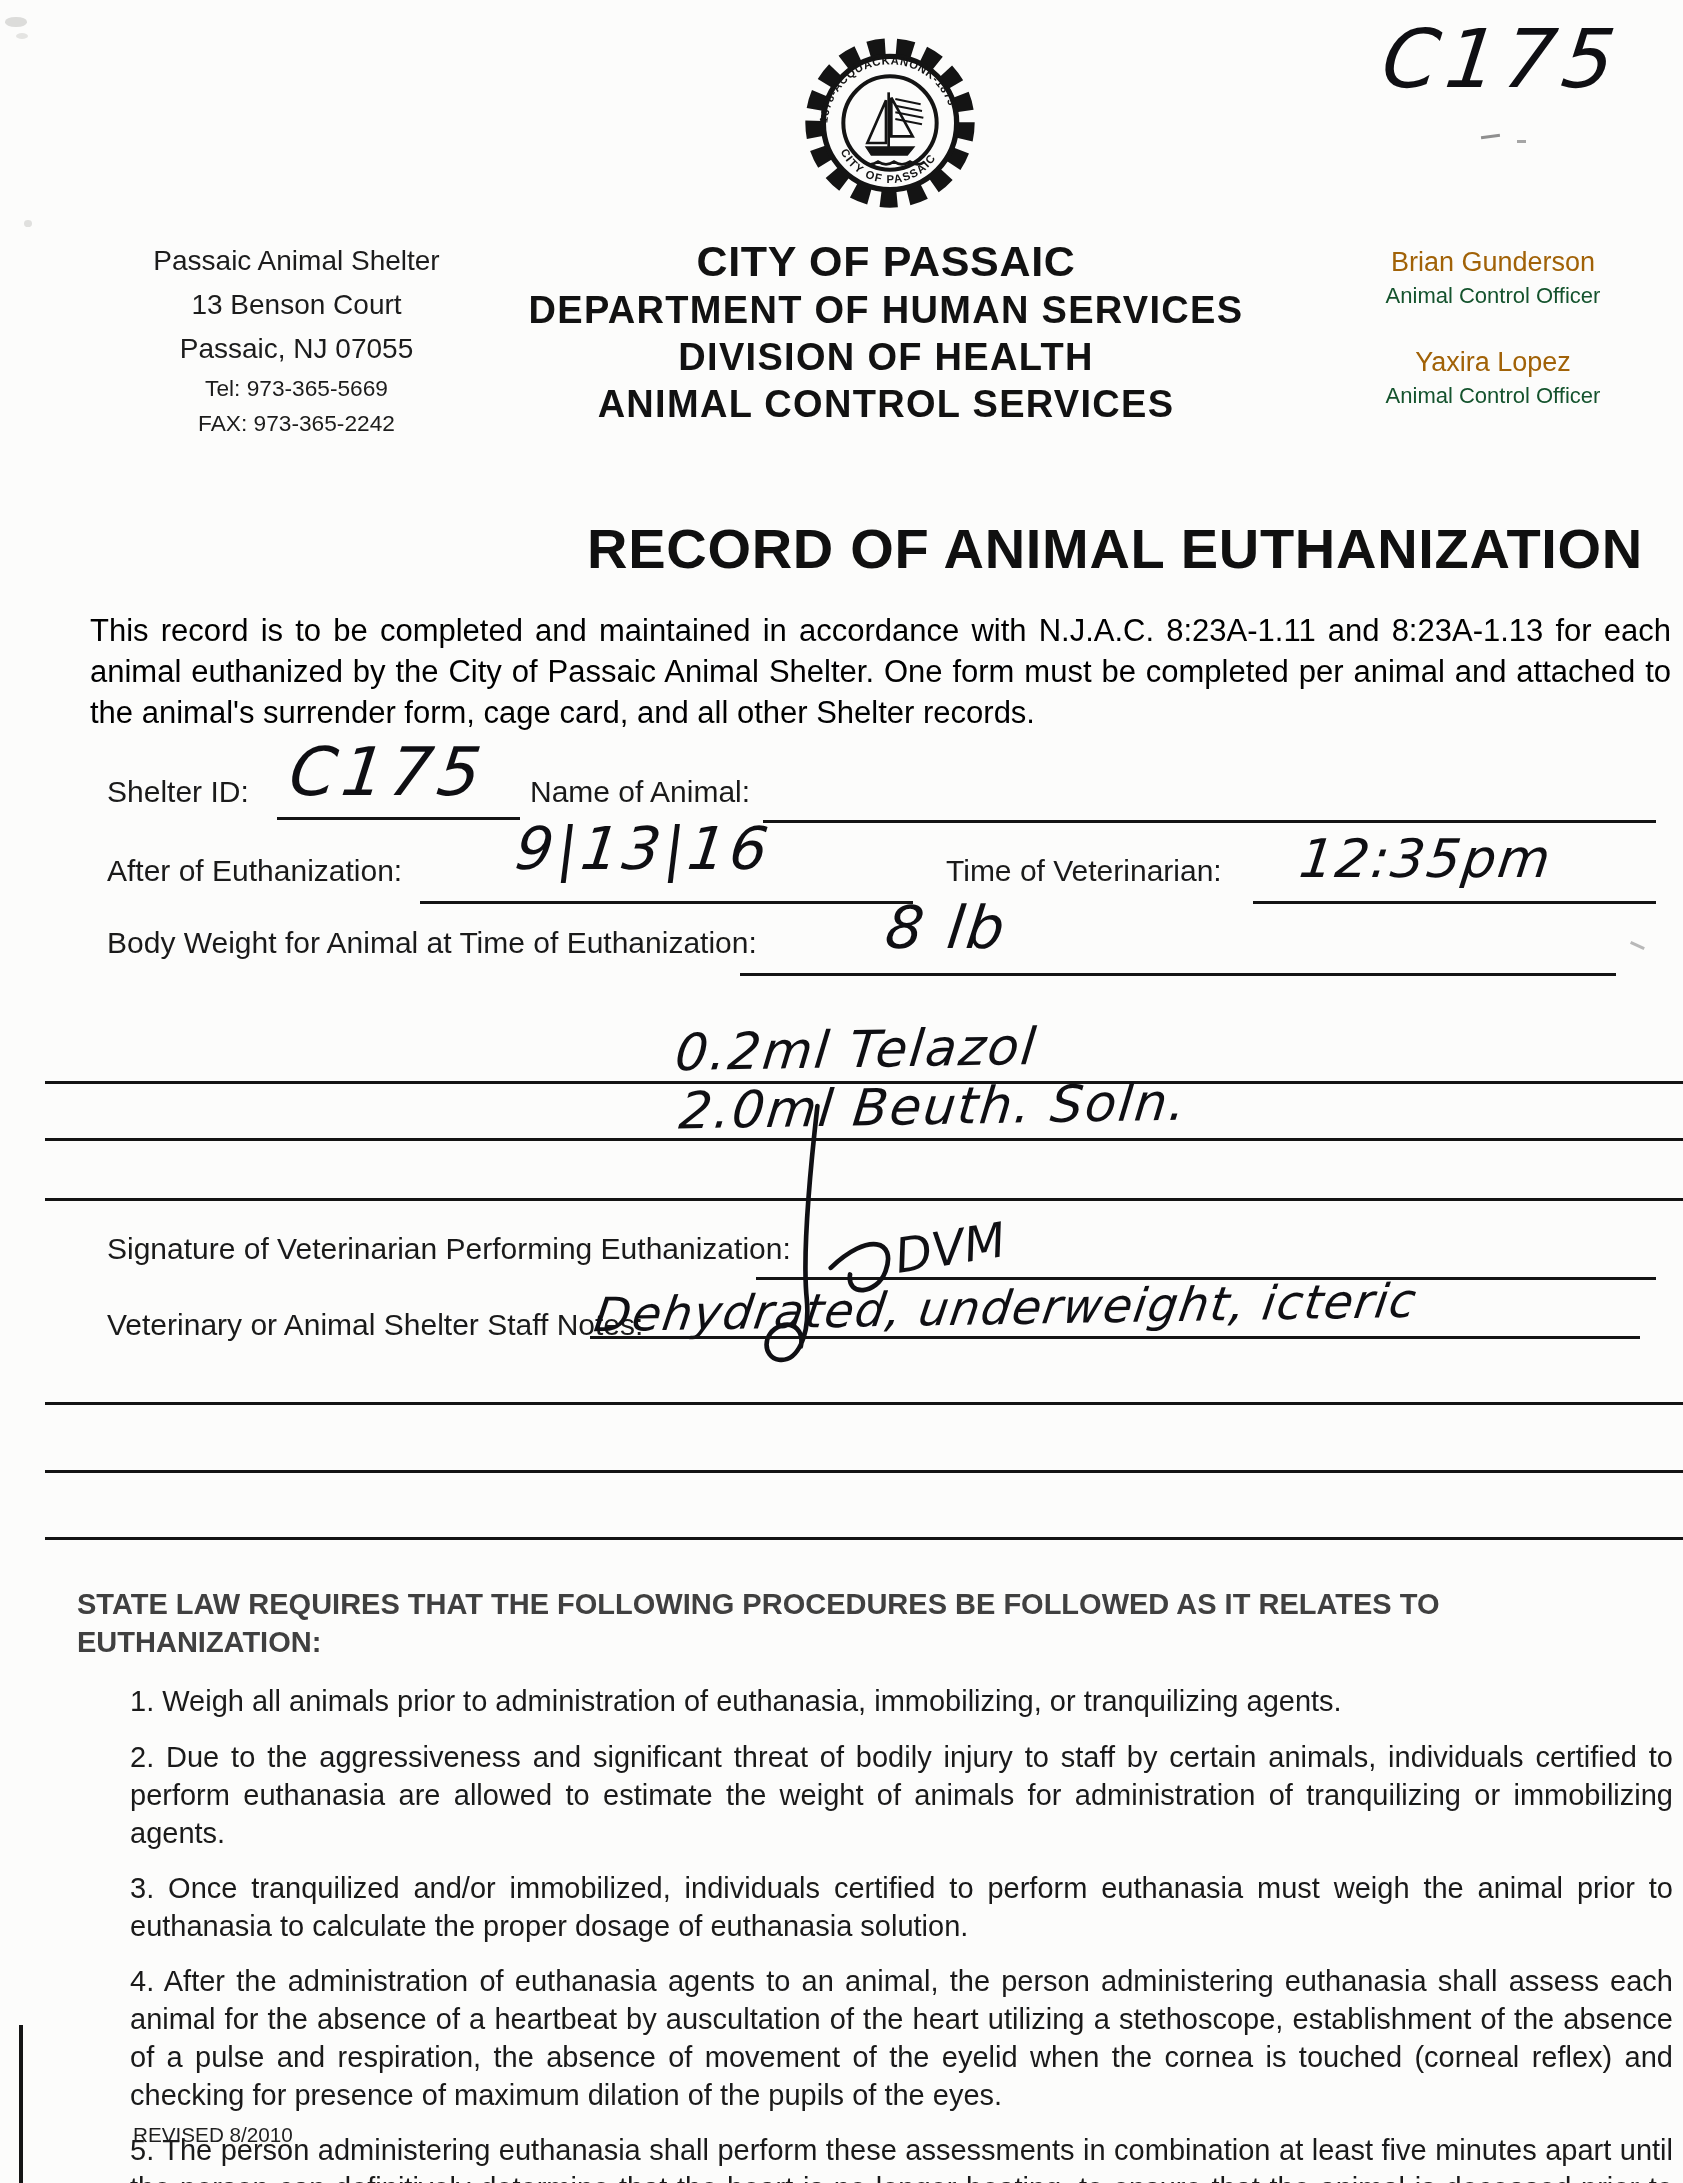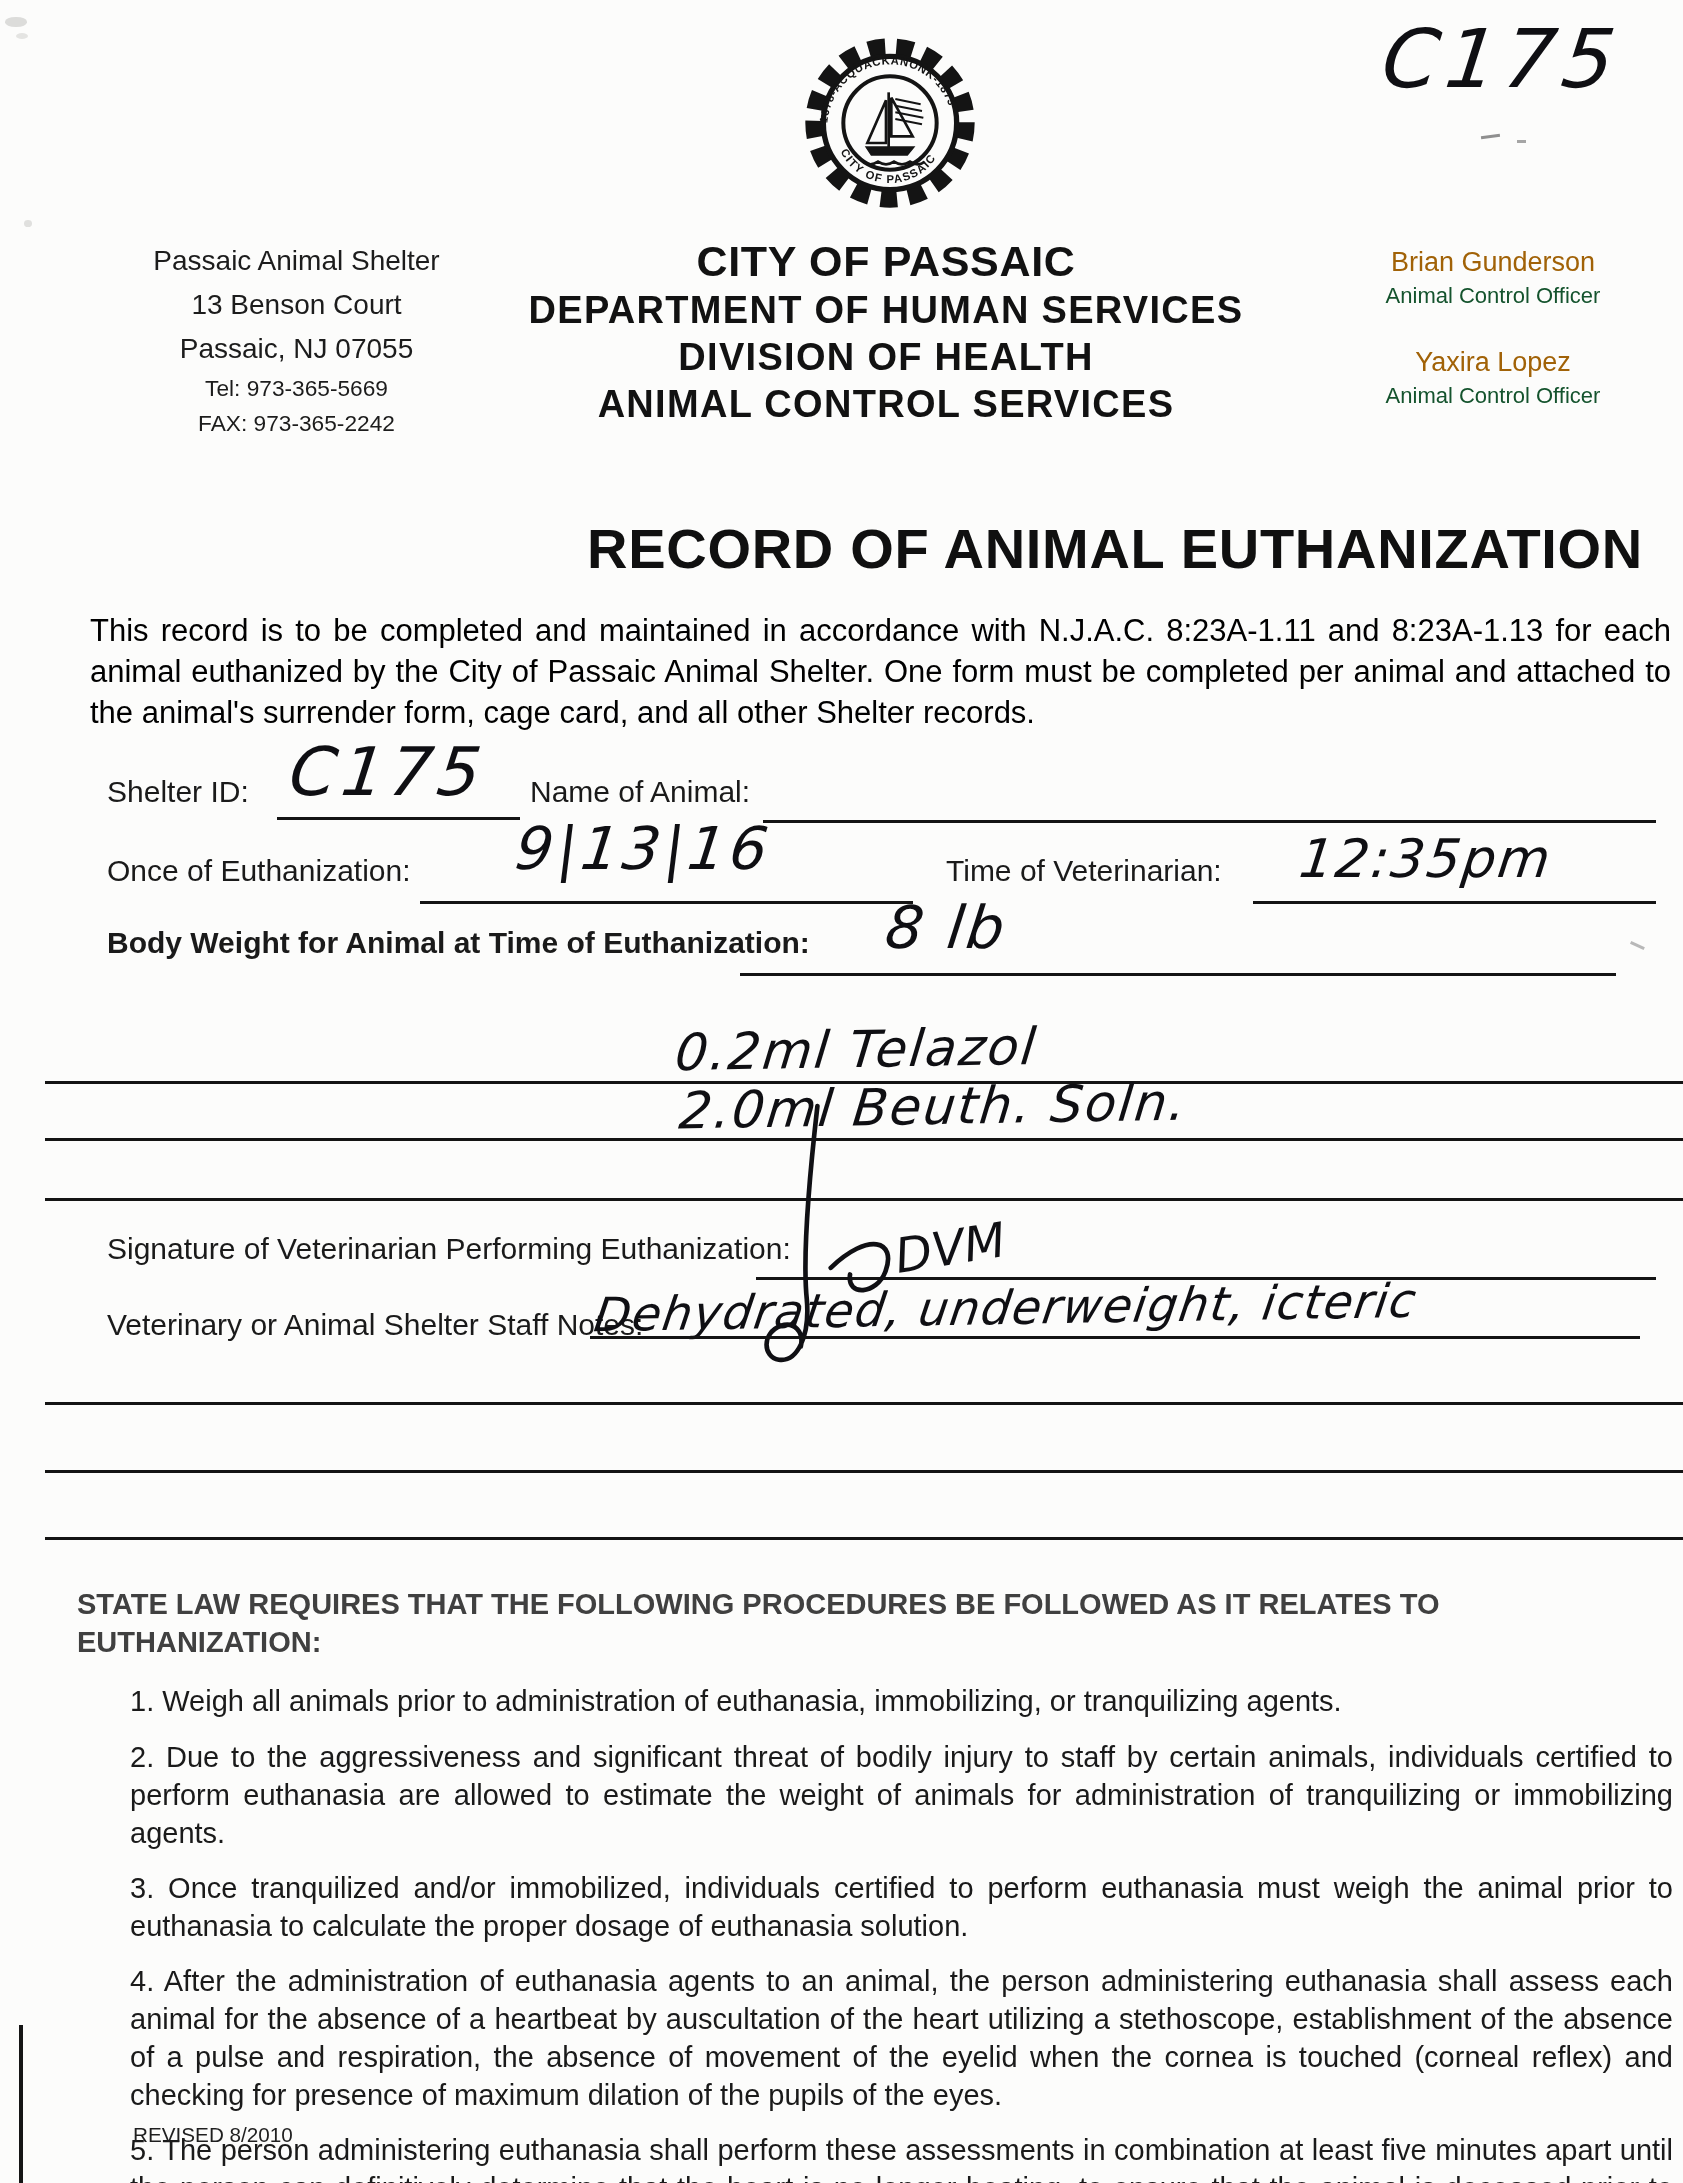--- a/index.html
+++ b/index.html
@@ -118,28 +118,28 @@
   <div class="title">RECORD OF ANIMAL EUTHANIZATION</div>
 
   <div class="intro">This record is to be completed and maintained in accordance with N.J.A.C. 8:23A-1.11 and 8:23A-1.13 for each animal euthanized by the City of Passaic Animal Shelter. One form must be completed per animal and attached to the animal's surrender form, cage card, and all other Shelter records.</div>
 
   <div class="lbl" style="left:107px;top:775px;">Shelter ID:</div>
   <div class="hand" style="left:290px;top:733px;font-size:67px;letter-spacing:5.3px;">C175</div>
   <div class="rule" style="left:277px;top:817px;width:243px;"></div>
   <div class="lbl" style="left:530px;top:775px;">Name of Animal:</div>
   <div class="rule" style="left:763px;top:820px;width:893px;"></div>
 
-  <div class="lbl" style="left:107px;top:854px;">Once of Euthanization:</div>
+  <div class="lbl" style="left:107px;top:854px;">After of Euthanization:</div>
   <div class="hand" style="left:516px;top:814px;font-size:59px;letter-spacing:4px;">9|13|16</div>
   <div class="rule" style="left:420px;top:901px;width:493px;"></div>
   <div class="lbl" style="left:946px;top:854px;">Time of Veterinarian:</div>
   <div class="hand" style="left:1300px;top:828px;font-size:53px;letter-spacing:2px;">12:35pm</div>
   <div class="rule" style="left:1253px;top:901px;width:403px;"></div>
 
-  <div class="lbl" style="left:107px;top:926px;font-weight:bold;">Body Weight for Animal at Time of Euthanization:</div>
+  <div class="lbl" style="left:107px;top:926px;">Body Weight for Animal at Time of Euthanization:</div>
   <div class="hand" style="left:886px;top:893px;font-size:59px;letter-spacing:2.7px;">8 lb</div>
   <div class="rule" style="left:740px;top:973px;width:876px;"></div>
   <div class="artifact" style="left:1630px;top:944px;width:14.7px;height:2.7px;background:#b8b8b8;transform:rotate(25deg);"></div>
 
   <div class="hand" style="left:676px;top:1020px;font-size:51px;letter-spacing:2px;transform:skewX(-7deg) rotate(-1deg);">0.2ml Telazol</div>
   <div class="rule" style="left:45px;top:1081px;width:1638px;"></div>
   <div class="hand" style="left:680px;top:1077px;font-size:51px;letter-spacing:2px;transform:skewX(-7deg) rotate(-1deg);">2.0ml Beuth. Soln.</div>
   <div class="rule" style="left:45px;top:1138px;width:1638px;"></div>
   <div class="rule" style="left:45px;top:1198px;width:1638px;"></div>
 

